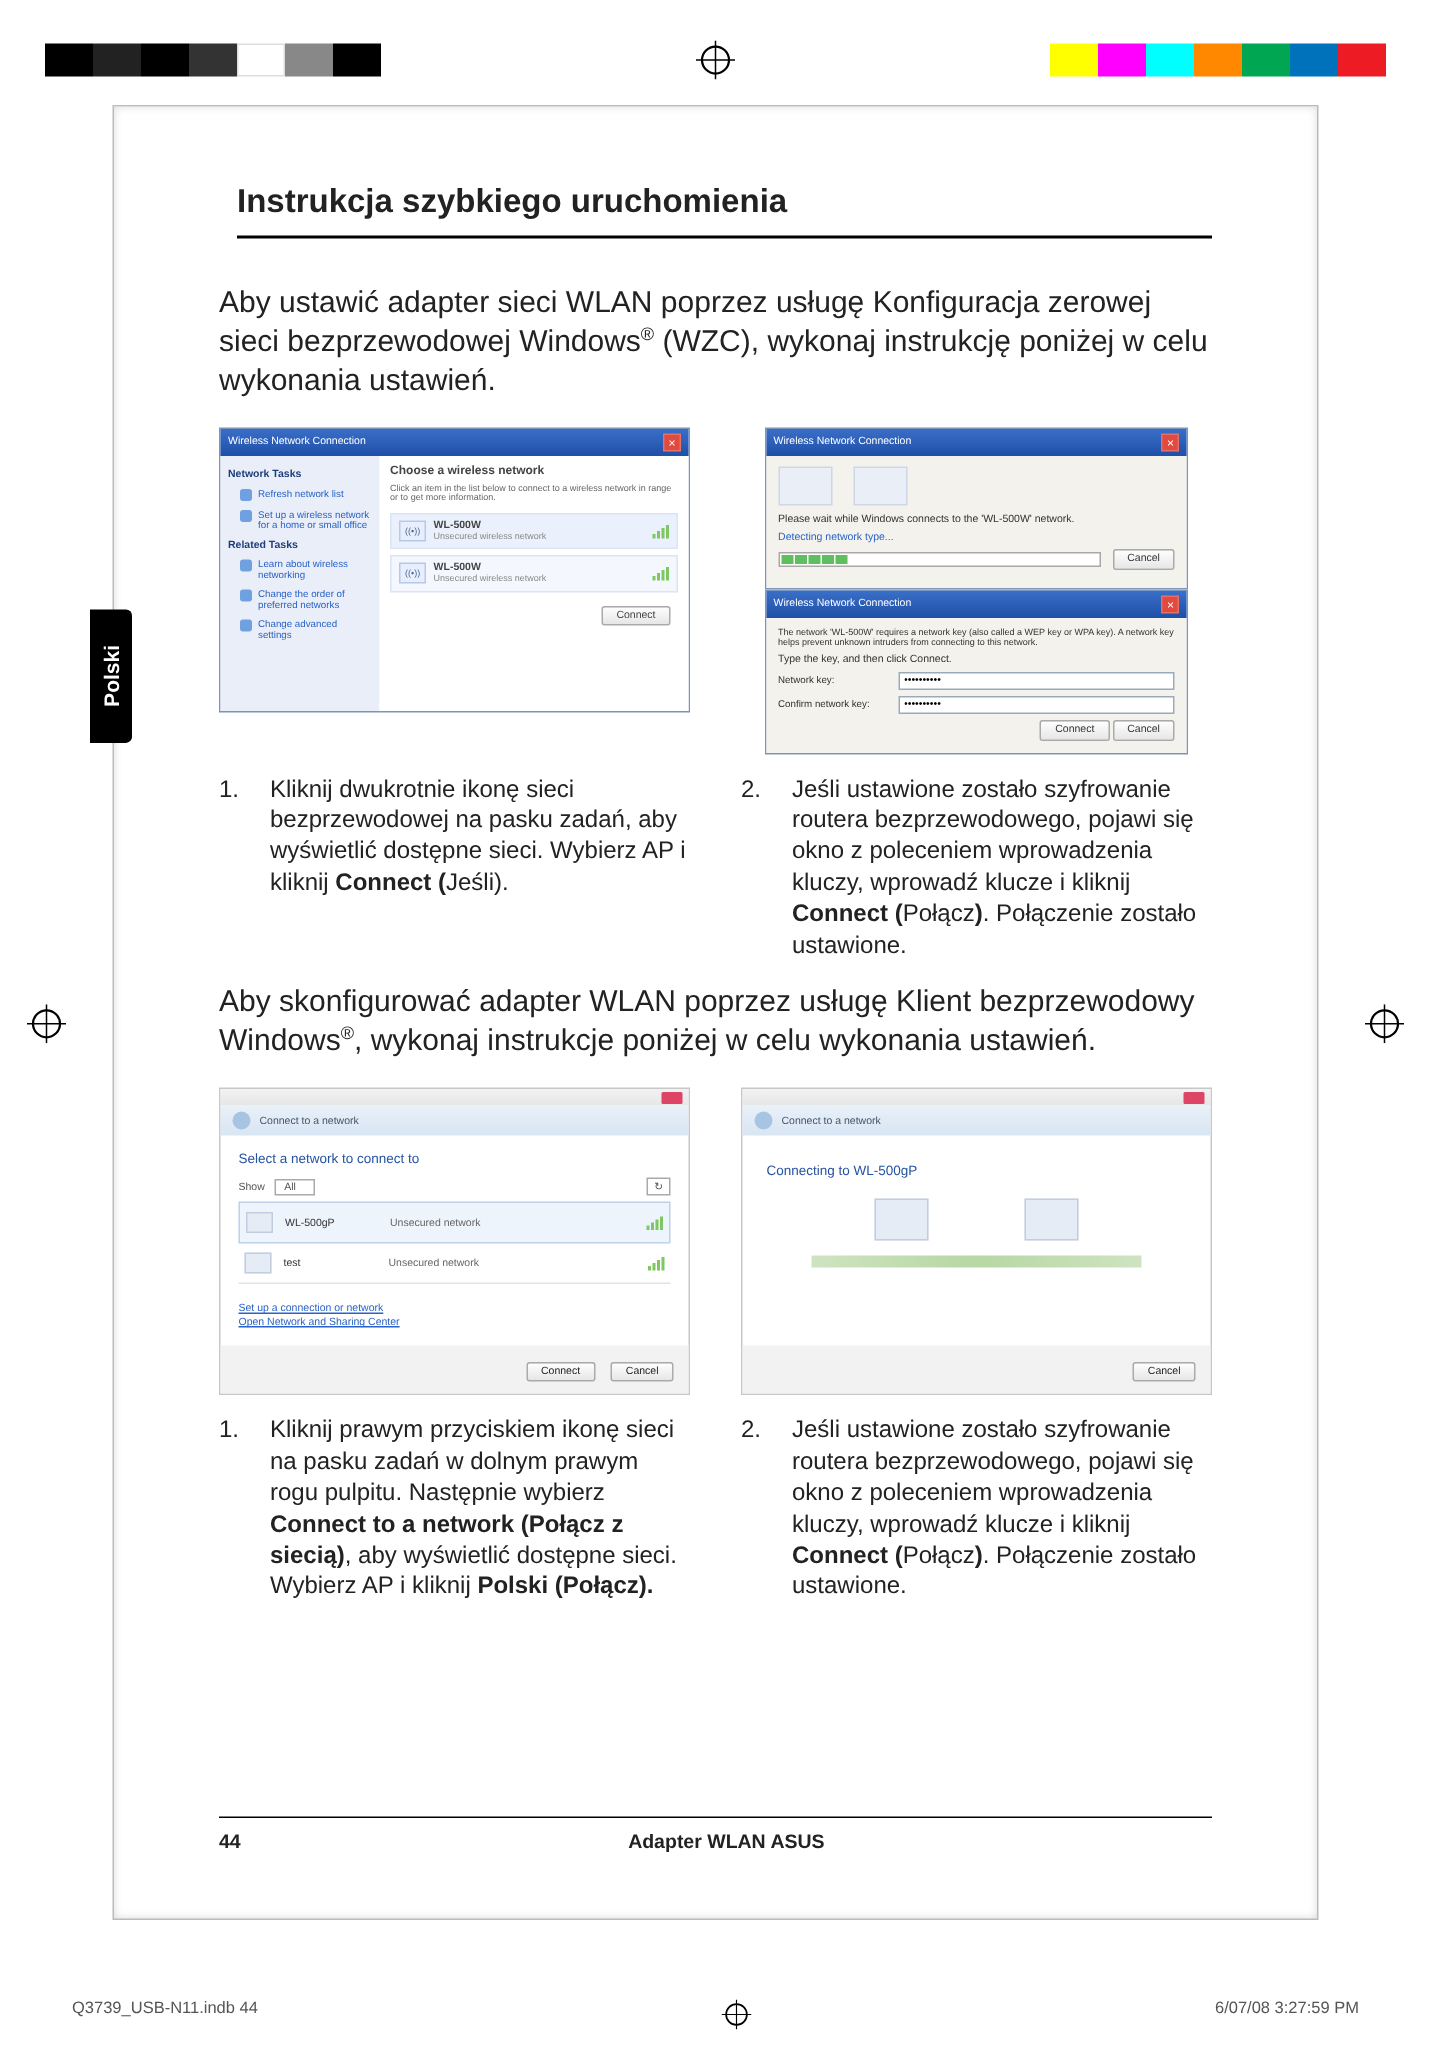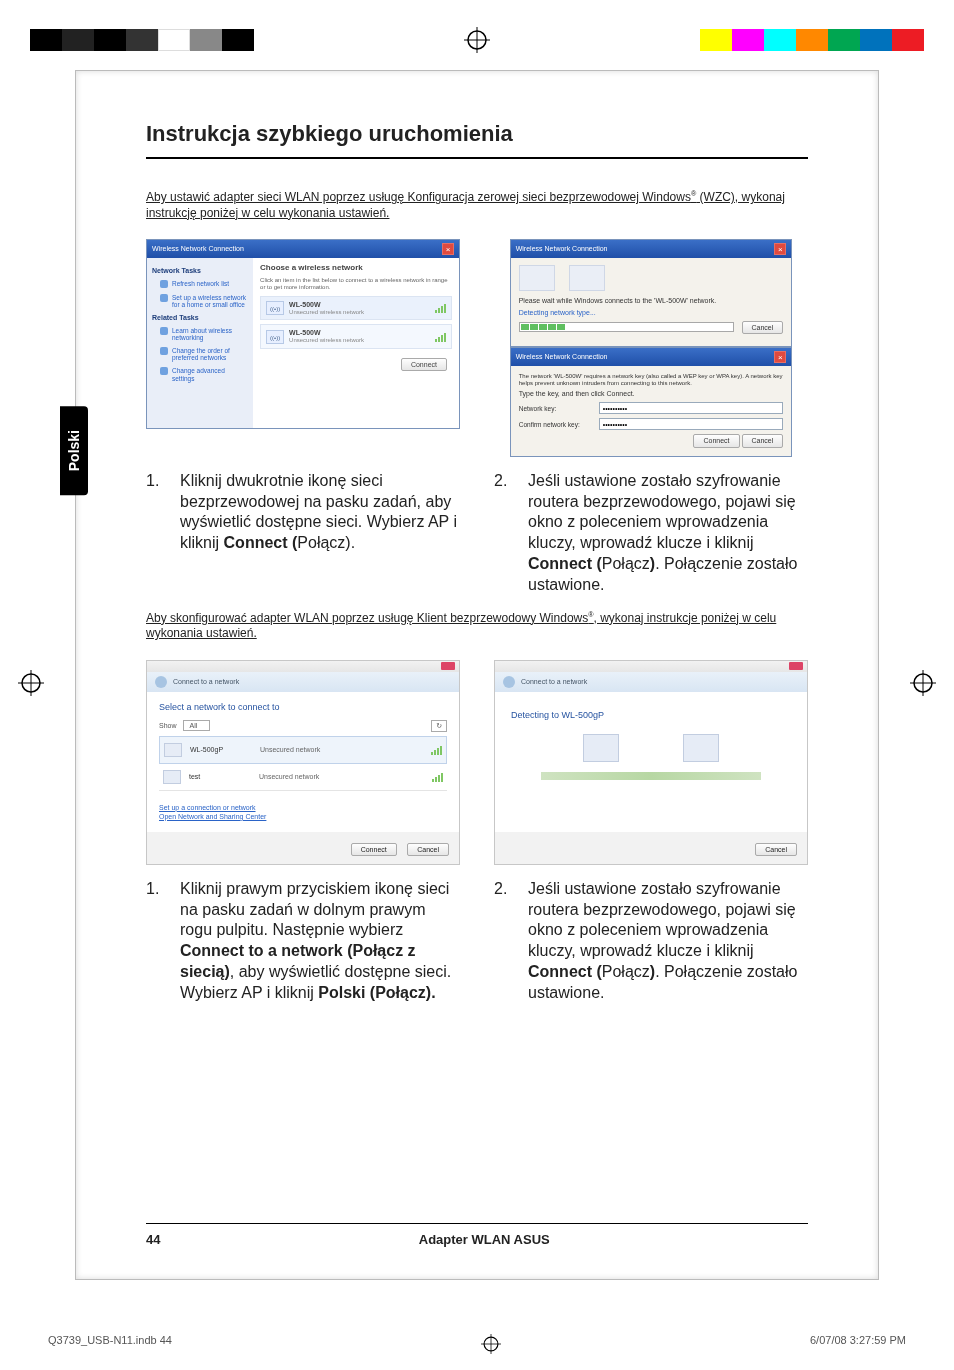--- a/index.html
+++ b/index.html
@@ -14,25 +14,25 @@
   .side-mark { position:absolute; top: 50%; transform: translateY(-50%); }
   .side-mark.left { left: 18px; }
   .side-mark.right { right: 18px; }
 
   
   .sheet { position: absolute; top: 70px; left: 75px; width: 804px; height: 1210px; border: 1px solid #bbb; box-shadow: 0 0 6px rgba(0,0,0,0.15) inset; padding: 50px 70px 30px 70px; }
 
   
   .side-tab { position:absolute; left:-16px; top:335px; background:#000; color:#fff; writing-mode: vertical-rl; transform: rotate(180deg); font-size:14px; font-weight:bold; padding:24px 6px; border-radius:4px 0 0 4px; }
 
-  .doc-header { font-size: 22px; font-weight:bold; border-bottom:2px solid #000; padding-bottom:10px; margin-bottom:30px; }
+  .doc-header { font-size: 22px; font-weight:bold; border-bottom:2px solid #000; padding-bottom:10px; margin-bottom:30px;margin-left:12px; }
   .sup { font-size: 60%; vertical-align: super; }
 
   .section-title { font-size:20px; font-weight:bold; line-height:1.35; margin-bottom:16px; }
-  .para { font-size:12px; line-height:1.3; margin-bottom:18px;text-decoration:underline; }
+  .para { font-size:20px; line-height:1.3; margin-bottom:18px; }
 
   
   .cols { display:flex; gap:34px; margin-bottom:14px; }
   .col { flex:1; }
 
   
   .shot { border:1px solid #7a94bb; background:#fff; font-size:7px; line-height:1.1; }
   .shot-title { background: linear-gradient(#3a6fc7,#1f4fa8); color:#fff; padding:3px 5px; display:flex; justify-content:space-between; align-items:center; }
   .shot-title .xbtn { background:#e04a3f; color:#fff; width:12px; height:12px; text-align:center; line-height:12px; font-size:8px; border:1px solid #fff3; }
   .xp-body { display:flex; height:170px; }
@@ -87,21 +87,21 @@
   .vlinks { margin-top:auto; }
   .vlinks a { color:#2a63c7; font-size:7px; display:block; margin:2px 0; text-decoration:underline; }
   .vista-foot { padding:6px 10px 8px; text-align:right; background:#f2f2f2; }
   .vista-foot .win-btn { margin-left:6px; }
   .vconnecting { text-align:left; padding:8px 4px 0; }
   .vconnecting .pcs { display:flex; justify-content:space-around; margin:14px 40px 10px; }
   .vconnecting .pc { width:36px; height:28px; background:#e6ecf6; border:1px solid #c2cde0; }
   .vprog { height:8px; background:linear-gradient(90deg,#cfe3c1,#b7d7a3,#cfe3c1); margin:6px 30px 0; }
 
   
-  .page-foot { position:absolute; left:70px; right:70px; bottom:32px; display:flex; justify-content:space-between; font-size:13px; border-top:1px solid #000; padding-top:8px; }
+  .page-foot { position:absolute; left:70px; right:70px; bottom:44px; display:flex; justify-content:space-between; font-size:13px; border-top:1px solid #000; padding-top:8px; }
   .page-foot .pn { font-weight:bold; }
   .page-foot .ft { font-weight:bold; }
 
   
   .crop-foot { position:absolute; bottom:14px; left:48px; right:48px; display:flex; justify-content:space-between; font-size:11px; color:#555; }
 </style>
 </head>
 <body>
 
 <div class="reg-strip">
@@ -273,21 +273,21 @@
           </div>
         </div>
       </div>
     </div>
   </div>
 
   <div class="cols">
     <div class="col step">
       <span class="num">1.</span>
       <span>
-        <span>Kliknij dwukrotnie ikonę sieci bezprzewodowej na pasku zadań, aby wyświetlić dostępne sieci. Wybierz AP i kliknij </span><b>Connect (</b><span>Połącz).</span>
+        <span>Kliknij dwukrotnie ikonę sieci bezprzewodowej na pasku zadań, aby wyświetlić dostępne sieci. Wybierz AP i kliknij </span><b>Connect (</b><span>Jeśli).</span>
       </span>
     </div>
     <div class="col step">
       <span class="num">2.</span>
       <span>
         <span>Jeśli ustawione zostało szyfrowanie routera bezprzewodowego, pojawi się okno z poleceniem wprowadzenia kluczy, wprowadź klucze i kliknij </span><b>Connect (</b><span>Połącz</span><b>)</b><span>. Połączenie zostało ustawione.</span>
       </span>
     </div>
   </div>
 
@@ -351,21 +351,21 @@
       <div class="vista">
         <div class="vista-top">
             <span></span>
           </div>
         <div class="vista-head">
             <span style="width:12px;height:12px;border-radius:50%;background:#a7c4e2;display:inline-block"></span>
             <span>Connect to a network</span>
           </div>
         <div class="vista-body">
           <div class="vconnecting">
-            <div class="vlabel">Detecting to WL-500gP</div>
+            <div class="vlabel">Connecting to WL-500gP</div>
             <div class="pcs">
                 <div class="pc"></div>
                 <div class="pc"></div>
               </div>
             <div class="vprog"></div>
           </div>
         </div>
         <div class="vista-foot">
           <span class="win-btn">Cancel</span>
         </div>

